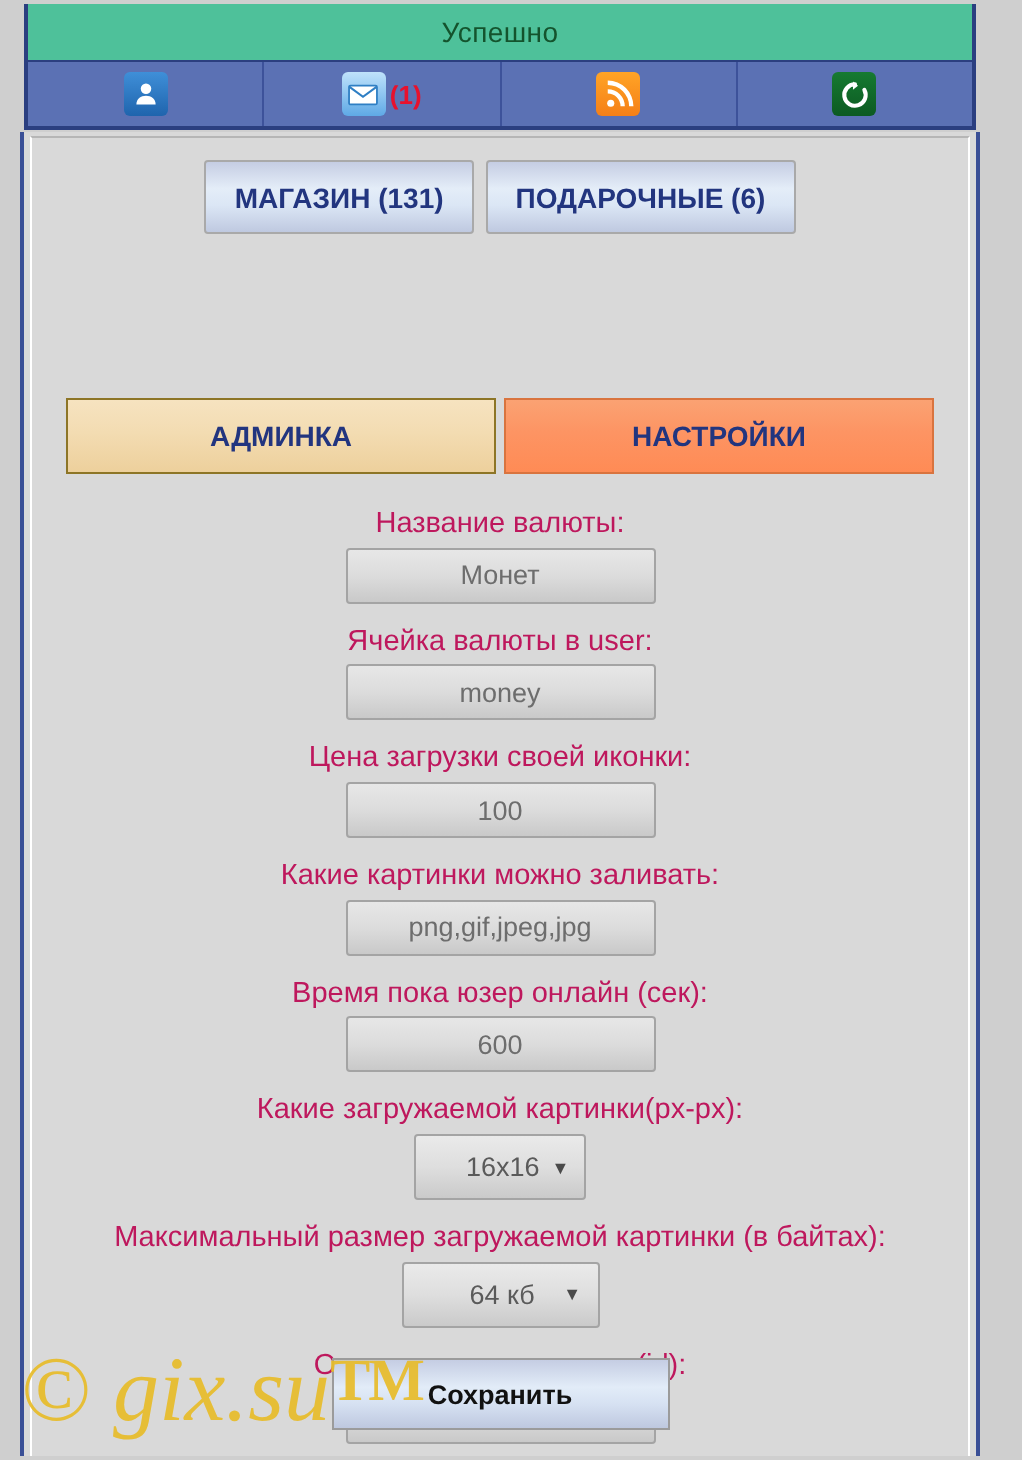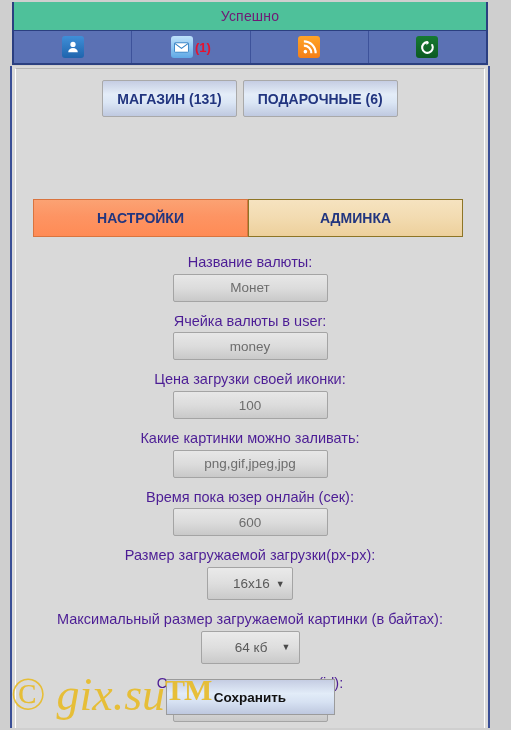--- a/index.html
+++ b/index.html
@@ -33,21 +33,21 @@
     height: 28px;
     background: #4ec19a;
     border-left: 2px solid #2b3f80;
     border-right: 2px solid #2b3f80;
     box-sizing: border-box;
     display: flex;
     align-items: center;
     justify-content: center;
   }
   .status-bar .status-text {
-    color: #701a75;
+    color: #14532d;
     font-size: 14px;
     letter-spacing: .2px;
   }
 
   
   .toolbar {
     position: absolute;
     left: 12px;
     top: 30px;
     width: 476px;
@@ -183,21 +183,21 @@
     align-items: center;
   }
   .field-group {
     display: flex;
     flex-direction: column;
     align-items: center;
     width: 100%;
   }
   .field-label {
     font-size: 14.5px;
-    color: #4c1d95;
+    color: #be185d;
     margin-bottom: 3px;
     text-align: center;
     line-height: 1.15;
   }
   .field-input {
     width: 155px;
     height: 28px;
     border: 1px solid #a4a4a4;
     border-radius: 2px;
     background: linear-gradient(to bottom, #e7e7e7 0%, #dcdcdc 50%, #c9c9c9 100%);
@@ -333,22 +333,22 @@
 
   <div class="content-panel">
     <div class="content-inner">
 
       <div class="nav-row">
         <div class="nav-btn">МАГАЗИН (131)</div>
         <div class="nav-btn">ПОДАРОЧНЫЕ (6)</div>
       </div>
 
       <div class="mode-row">
+        <div class="mode-btn mode-admin">АДМИНКА</div>
         <div class="mode-btn mode-settings">НАСТРОЙКИ</div>
-        <div class="mode-btn mode-admin">АДМИНКА</div>
       </div>
 
       <div class="form-area">
 
         <div class="field-group">
           <div class="field-label">Название валюты:</div>
           <input class="field-input" type="text" value="Монет" style="">
         </div>
 
         <div class="field-group">
@@ -365,21 +365,21 @@
           <div class="field-label">Какие картинки можно заливать:</div>
           <input class="field-input" type="text" value="png,gif,jpeg,jpg" style="">
         </div>
 
         <div class="field-group">
           <div class="field-label">Время пока юзер онлайн (сек):</div>
           <input class="field-input" type="text" value="600" style="">
         </div>
 
         <div class="field-group">
-          <div class="field-label">Размер загружаемой загрузки(px-px):</div>
+          <div class="field-label">Какие загружаемой картинки(px-px):</div>
           <div class="field-select sel-sm">
             <span class="sel-value">16x16</span>
             <span class="sel-caret">▼</span>
           </div>
         </div>
 
         <div class="field-group">
           <div class="field-label">Максимальный размер загружаемой картинки (в байтах):</div>
           <div class="field-select sel-md">
             <span class="sel-value">64 кб</span>

